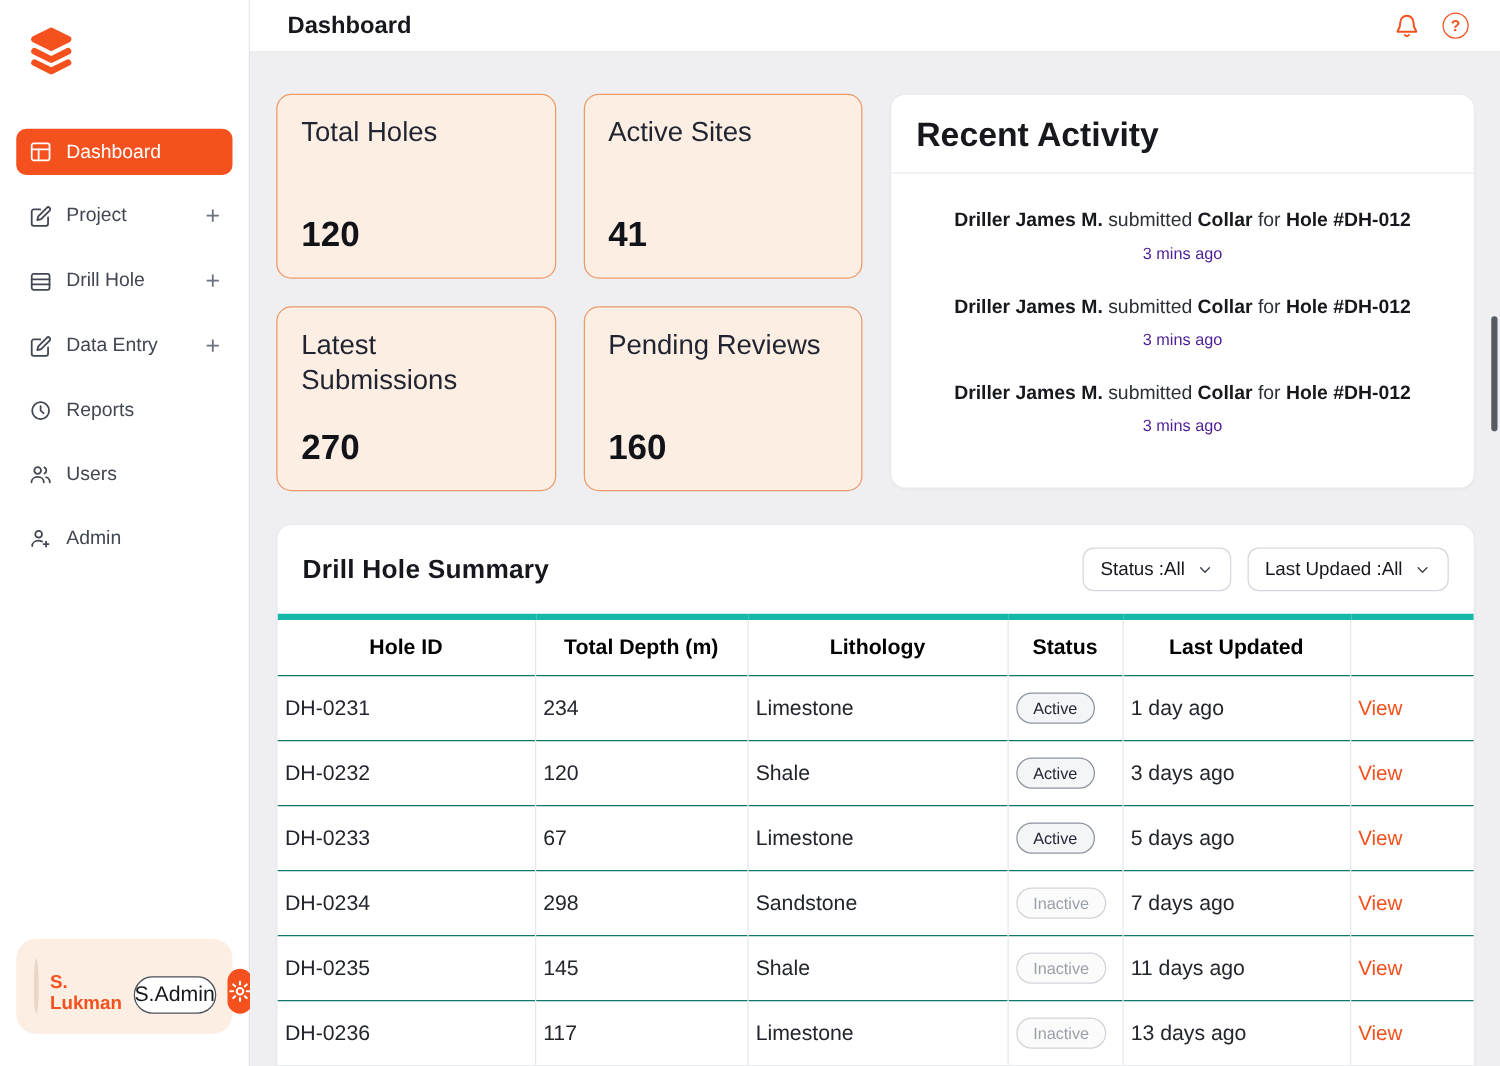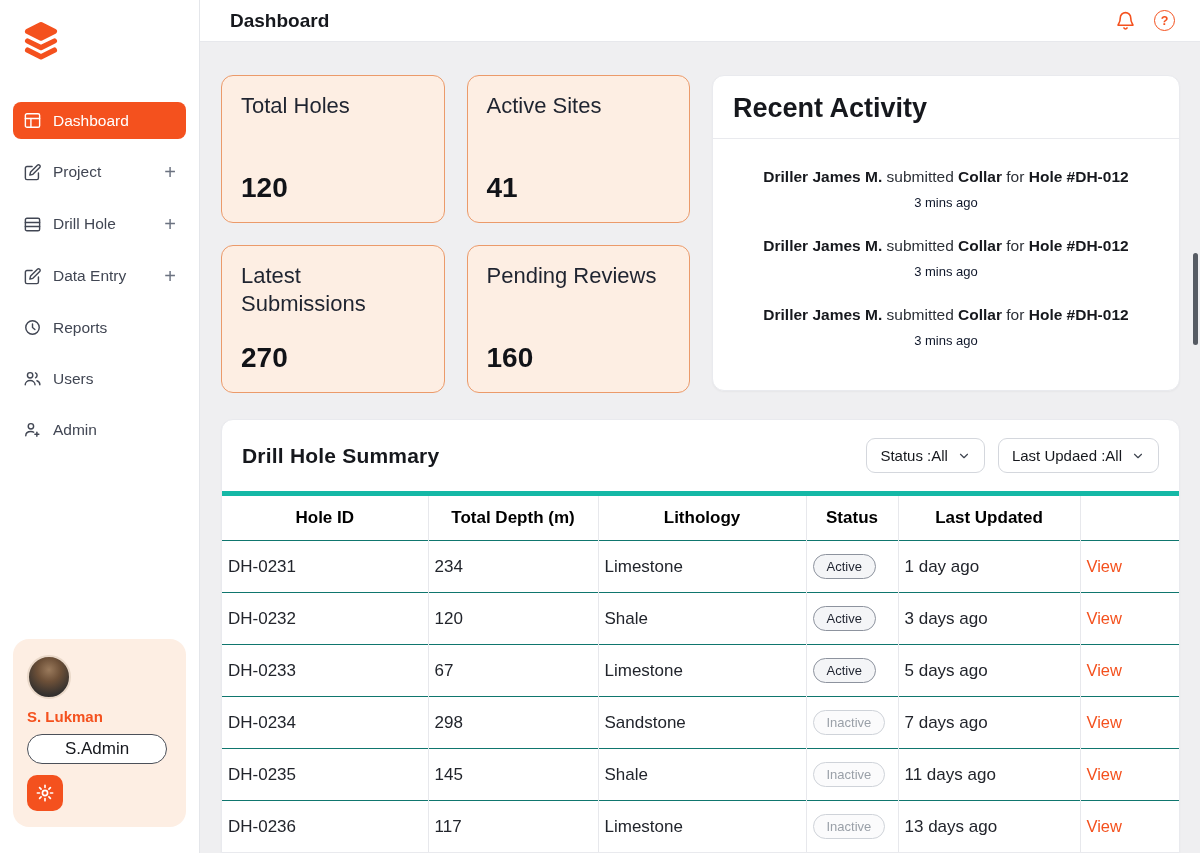--- a/index.html
+++ b/index.html
@@ -27,21 +27,21 @@
   .nav-item svg { width:19px; height:19px; stroke:currentColor; fill:none; stroke-width:1.8; stroke-linecap:round; stroke-linejoin:round; }
   .nav-item.active { background:#f4511e; color:#ffffff; }
   .plus-btn {
     margin-left:auto; color:#6b7280; font-size:20px; line-height:1;
     font-weight:400; background:none; border:none; cursor:pointer;
     font-family: "Liberation Sans", sans-serif;
   }
 
   .user-card {
     margin:auto 13px 26px 13px; background:#fdeee3; border-radius:16px;
-    padding:16px 14px; display:flex; flex-direction:column; align-items:flex-start; gap:9px;
+    padding:16px 14px; display:flex; flex-direction:row; align-items:flex-end; gap:9px;
   }
   .avatar {
     width:44px; height:44px; border-radius:50%;
     background: radial-gradient(circle at 50% 32%, #9a7a5c 0%, #6d5038 35%, #33302e 75%, #26242a 100%);
     border:2px solid #e9d8c9;
   }
   .user-name { color:#f4511e; font-weight:700; font-size:15px; }
   .role-pill {
     background:#ffffff; border:1px solid #4b5059; border-radius:999px;
     padding:4px 0; width:140px; text-align:center; font-size:17px; color:#16181d;
@@ -84,21 +84,21 @@
     background:#ffffff; border:1px solid #e9eaee; border-radius:12px;
     box-shadow:0 1px 2px rgba(20,20,30,0.04);
   }
   .activity-card { padding:0; overflow:hidden; height:316px; }
   .activity-head { padding:17px 20px 14px 20px; border-bottom:1px solid #e9eaee; }
   .activity-title { font-size:27px; font-weight:700; color:#16181d; }
   .activity-body { padding:12px 20px 0 20px;text-align:center; }
   .activity-item { padding:16px 0 10px 0; }
   .activity-text { font-size:15.5px; color:#2b2f36; line-height:1.35; }
   .activity-text b { color:#16181d; font-weight:700; }
-  .activity-time { font-size:13px; color:#0f172a; margin-top:7px; }
+  .activity-time { font-size:13px; color:#4c1d95; margin-top:7px; }
 
   
   .summary-card { border-radius:12px 12px 0 0; min-height:424px; overflow:hidden; }
   .summary-head { display:flex; align-items:center; padding:18px 20px; }
   .summary-title { font-size:21px; font-weight:700; color:#16181d; letter-spacing:0.2px; }
   .filters { margin-left:auto; display:flex; gap:13px; }
   .filter-btn {
     display:flex; align-items:center; gap:9px; background:#ffffff;
     border:1px solid #d4d7dd; border-radius:9px; padding:8px 13px;
     font-size:15px; color:#16181d; font-weight:500; cursor:pointer;

